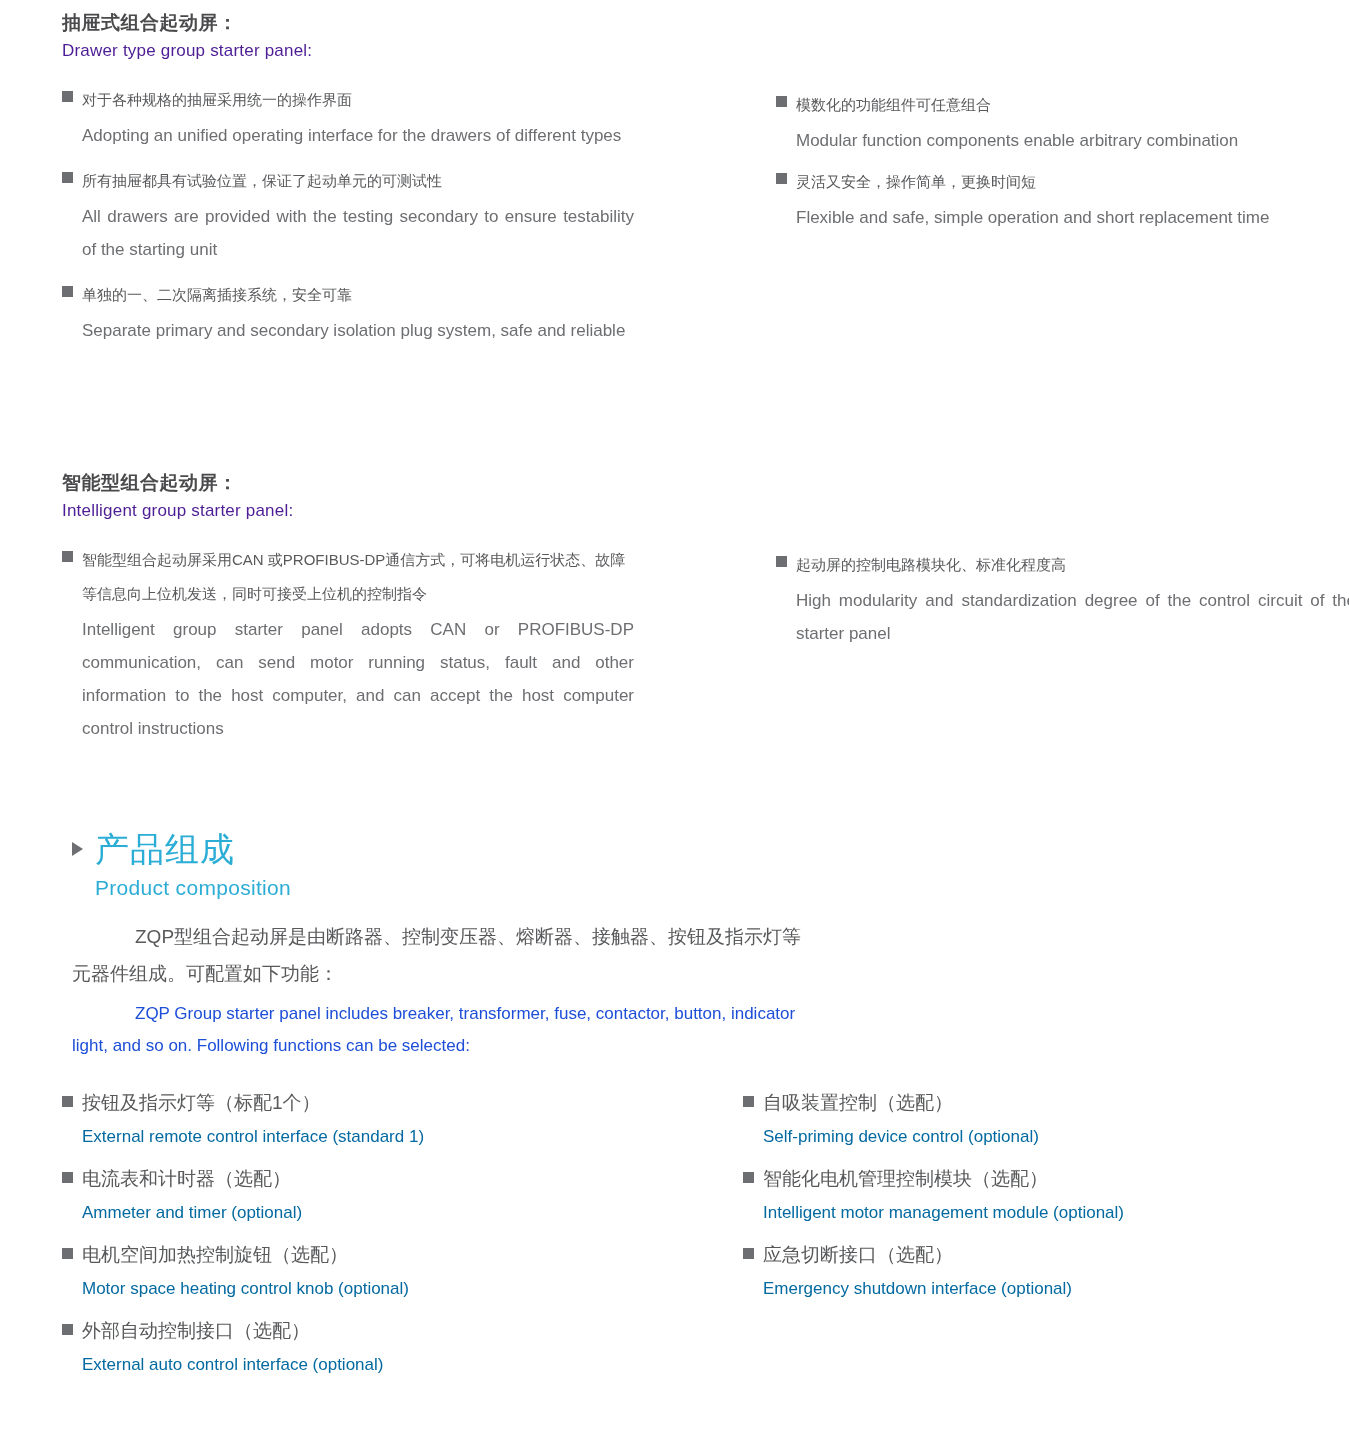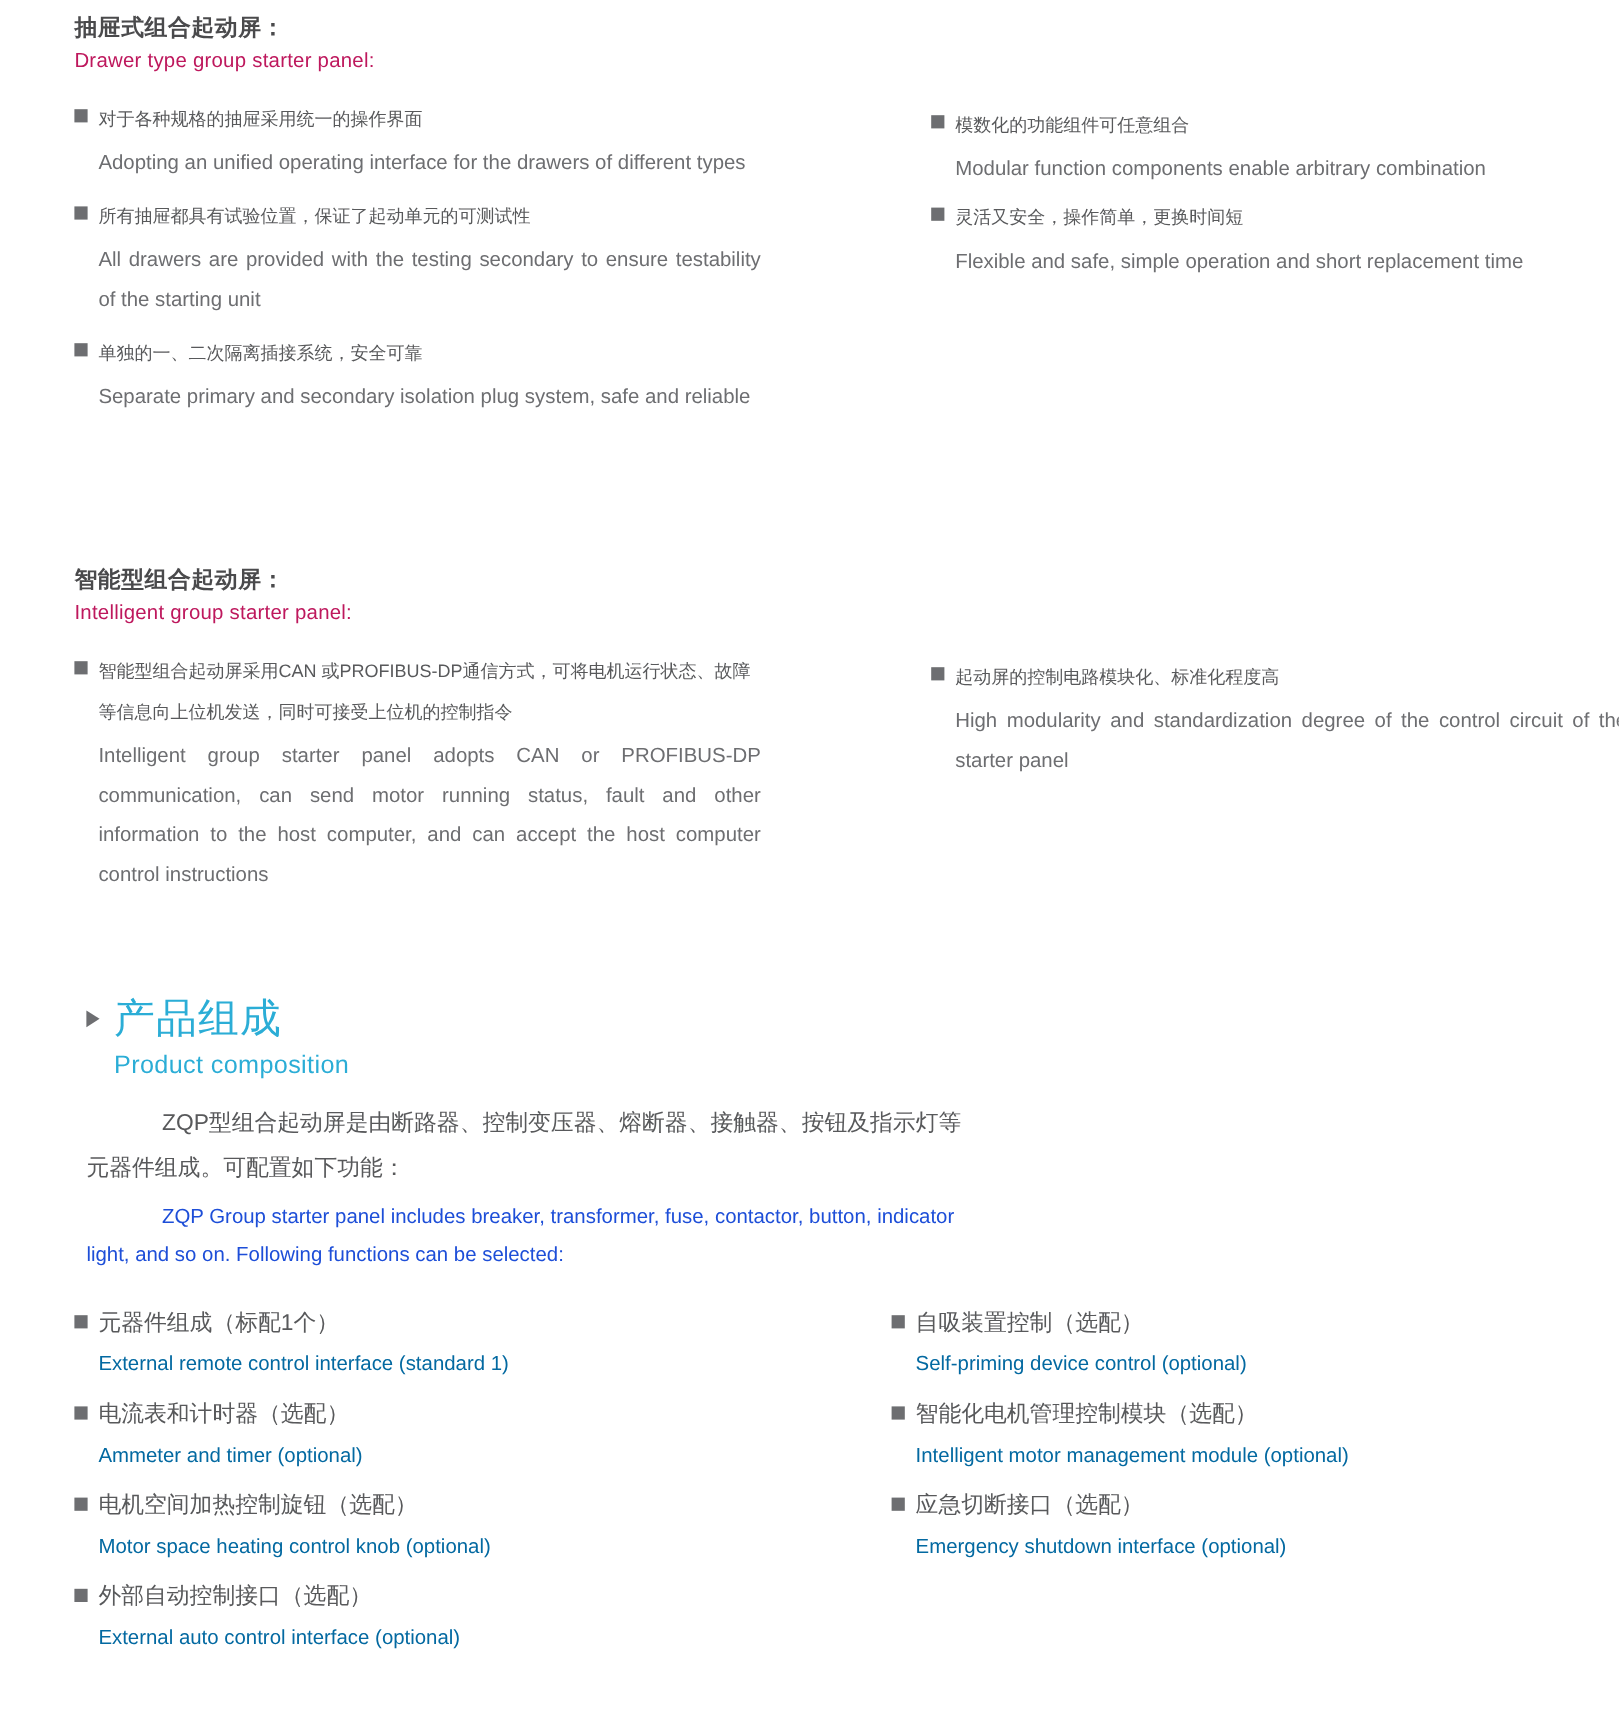--- a/index.html
+++ b/index.html
@@ -23,21 +23,21 @@
     padding: 0;
   }
   .sec-title-cn {
     font-size: 19px;
     font-weight: bold;
     color: #4a4a4c;
     letter-spacing: 0.5px;
   }
   .sec-title-en {
     font-size: 17px;
-    color: #be185d;
+    color: #4c1d95;
     margin-top: 5px;
     letter-spacing: 0.2px;
   }
   .bullet-row {
     display: flex;
     align-items: flex-start;
     margin-top: 14px;
   }
   .sq {
     width: 11px;
@@ -220,21 +220,21 @@
         <div class="para-cn" style="margin-left:-25px;">元器件组成。可配置如下功能：</div>
         <div class="para-en ind" style="margin-top:6px;">ZQP Group starter panel includes breaker, transformer, fuse, contactor, button, indicator</div>
         <div class="para-en" style="margin-left:-25px;">light, and so on. Following functions can be selected:</div>
       </div>
     </div>
 
     <div style="position:absolute; left:62px; top:258px; width:600px;">
       <div class="li">
         <div class="bullet-row" style="margin-top:0;">
           <div class="sq"></div>
-          <div class="list-cn">元器件组成（标配1个）</div>
+          <div class="list-cn">按钮及指示灯等（标配1个）</div>
         </div>
         <div class="list-en">External remote control interface (standard 1)</div>
       </div>
       <div class="li">
         <div class="bullet-row" style="margin-top:0;">
           <div class="sq"></div>
           <div class="list-cn">电流表和计时器（选配）</div>
         </div>
         <div class="list-en">Ammeter and timer (optional)</div>
       </div>

